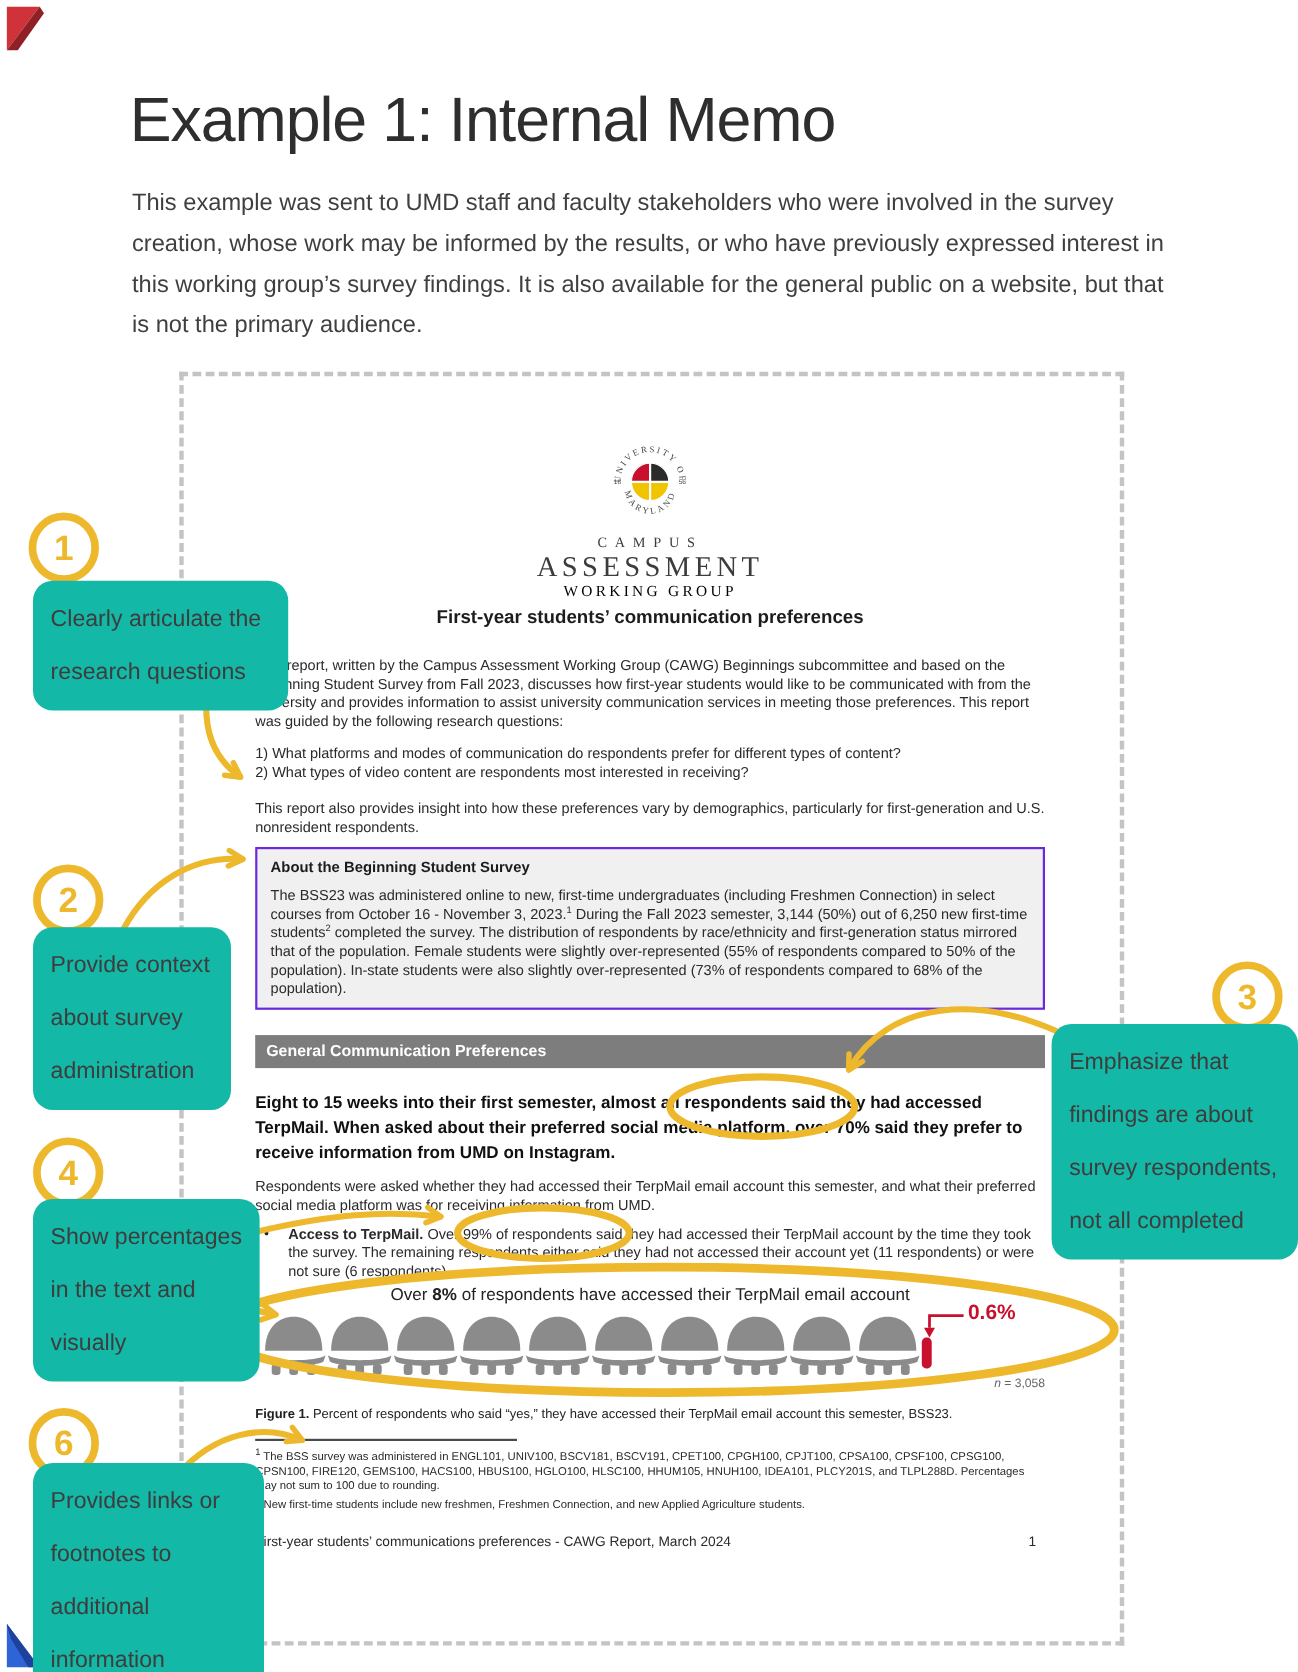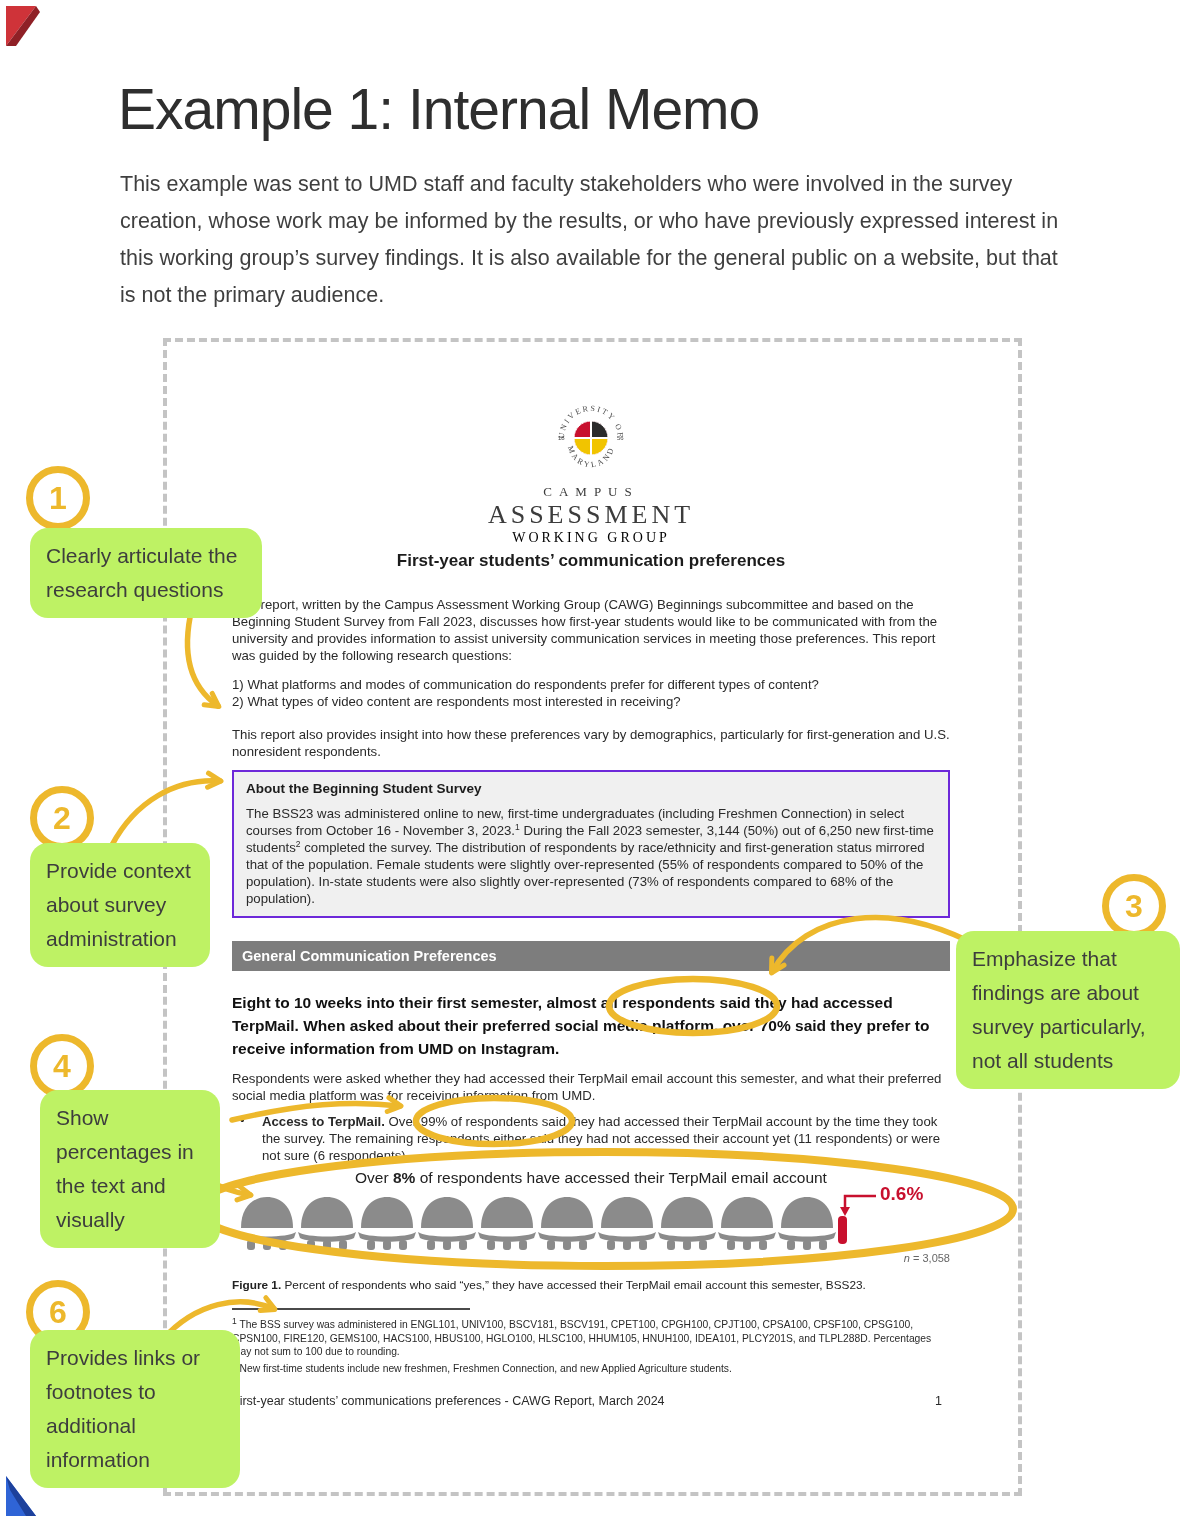--- a/index.html
+++ b/index.html
@@ -51,29 +51,29 @@
   .fn-rule{top:1308px;width:238px;border-top:2px solid #4a4a4a;}
   .footnote{font-size:10.3px;line-height:13.5px;color:#2a2a2a;}
   .fn1{top:1318px;}
   .fn2{top:1362px;}
   sup.fnm{font-size:8.5px;vertical-align:super;line-height:0;}
   .memo-footer{top:1394px;display:flex;justify-content:space-between;font-size:12.5px;color:#2a2a2a;padding-right:8px;box-sizing:border-box;}
 
   
   .num-circle{width:50px;height:50px;border:7px solid #edb82c;border-radius:50%;background:#fff;
     color:#edb82c;font-size:32px;font-weight:bold;display:flex;align-items:center;justify-content:center;}
-  .callout{background:#bef264;border-radius:18px;padding:11px 16px;font-size:21px;line-height:34px;color:#3d3d3d;box-sizing:border-box;}
+  .callout{background:#14b8a6;border-radius:18px;padding:11px 16px;font-size:21px;line-height:48px;color:#3d3d3d;box-sizing:border-box;}
   .c1{left:26px;top:466px;}
   .l1{left:30px;top:528px;width:232px;}
   .c2{left:30px;top:786px;}
   .l2{left:30px;top:843px;width:180px;}
   .c3{left:1102px;top:874px;}
   .l3{left:956px;top:931px;width:224px;}
   .c4{left:30px;top:1034px;}
-  .l4{left:30px;top:1090px;width:180px;margin-left:10px;}
+  .l4{left:30px;top:1090px;width:206px;}
   .c6{left:26px;top:1280px;}
   .l6{left:30px;top:1330px;width:210px;}
 
   .overlay-svg{left:0;top:0;pointer-events:none;}
   .corner{pointer-events:none;}
 </style>
 </head>
 <body>
 
 <svg class="abs corner" style="left:6px;top:6px;" width="38" height="40" viewBox="0 0 38 40">
@@ -125,21 +125,21 @@
 </div>
 <div class="abs memo-block body-text p2">This report also provides insight into how these preferences vary by demographics, particularly for first-generation and U.S. nonresident respondents.</div>
 
 <div class="abs memo-block about-box">
   <div class="about-title">About the Beginning Student Survey</div>
   <div class="body-text"><span>The BSS23 was administered online to new, first-time undergraduates (including Freshmen Connection) in select courses from October 16 - November 3, 2023.</span><sup class="fnm">1</sup><span> During the Fall 2023 semester, 3,144 (50%) out of 6,250 new first-time students</span><sup class="fnm">2</sup><span> completed the survey. The distribution of respondents by race/ethnicity and first-generation status mirrored that of the population. Female students were slightly over-represented (55% of respondents compared to 50% of the population). In-state students were also slightly over-represented (73% of respondents compared to 68% of the population).</span></div>
 </div>
 
 <div class="abs memo-block section-bar">General Communication Preferences</div>
 
-<div class="abs memo-block key-finding"><span>Eight to 10 weeks into their first semester, almost </span><span>all respondents</span><span> said they had accessed TerpMail. When asked about their preferred social media platform, over 70% said they prefer to receive information from UMD on Instagram.</span></div>
+<div class="abs memo-block key-finding"><span>Eight to 15 weeks into their first semester, almost </span><span>all respondents</span><span> said they had accessed TerpMail. When asked about their preferred social media platform, over 70% said they prefer to receive information from UMD on Instagram.</span></div>
 
 <div class="abs memo-block body-text methods">Respondents were asked whether they had accessed their TerpMail email account this semester, and what their preferred social media platform was for receiving information from UMD.</div>
 
 <div class="abs memo-block bullet">
   <div class="bullet-dot">•</div>
   <div class="bullet-body body-text"><b>Access to TerpMail.</b><span> Over </span><span>99% of respondents</span><span> said they had accessed their TerpMail account by the time they took the survey. The remaining respondents either said they had not accessed their account yet (11 respondents) or were not sure (6 respondents).</span></div>
 </div>
 
 <div class="abs memo-block fig-title"><span>Over </span><b>8%</b><span> of respondents have accessed their TerpMail email account</span></div>
 
@@ -225,19 +225,19 @@
   <polygon points="840,1207 850,1207 845,1216" fill="#c8102e"></polygon>
 </svg>
 
 <div class="abs num-circle c1">1</div>
 <div class="abs callout l1">Clearly articulate the research questions</div>
 
 <div class="abs num-circle c2">2</div>
 <div class="abs callout l2">Provide context about survey administration</div>
 
 <div class="abs num-circle c3">3</div>
-<div class="abs callout l3">Emphasize that findings are about survey particularly, not all students</div>
+<div class="abs callout l3">Emphasize that findings are about survey respondents, not all completed</div>
 
 <div class="abs num-circle c4">4</div>
 <div class="abs callout l4">Show percentages in the text and visually</div>
 
 <div class="abs num-circle c6">6</div>
 <div class="abs callout l6">Provides links or footnotes to additional information</div>
 
 </body></html>

